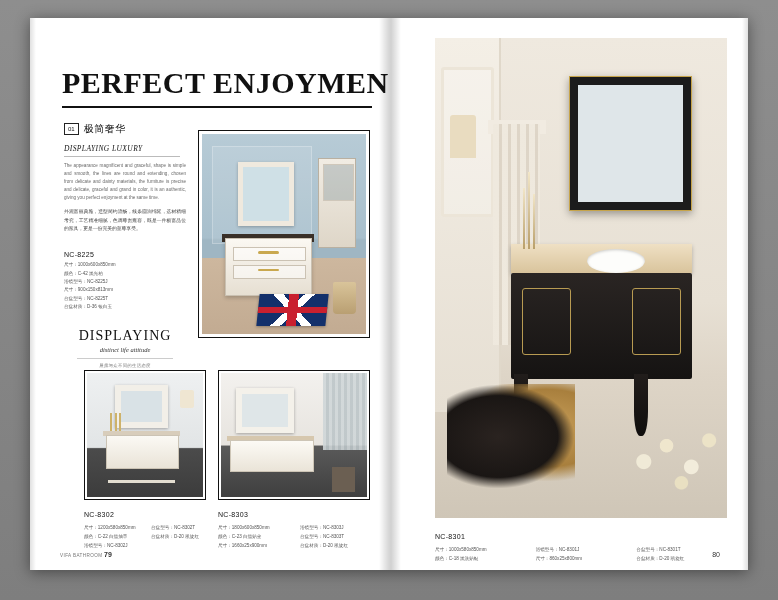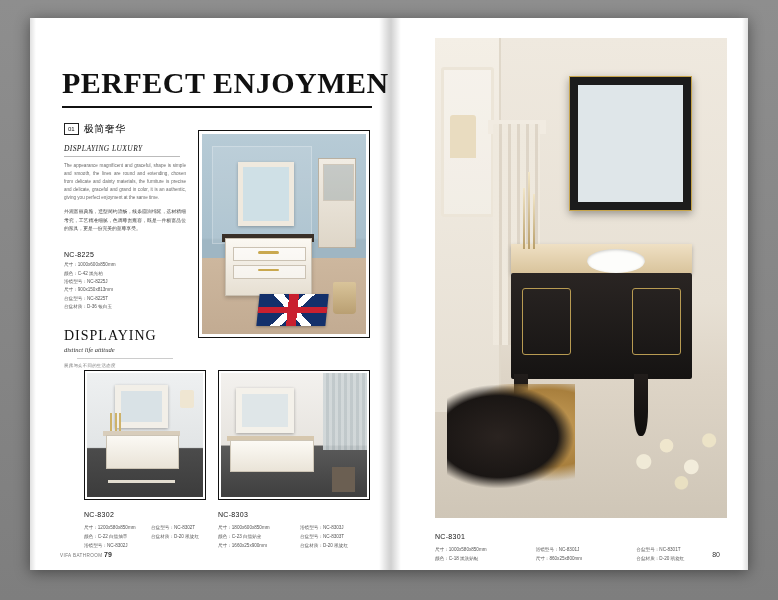--- a/index.html
+++ b/index.html
@@ -137,20 +137,21 @@
     margin-bottom: 3px;
   }
   .spec-line {
     font-size: 4.6px;
     line-height: 1.85;
     color: #555;
   }
 
   .displaying {
     margin-top: 16px;
+    text-align: center;
     width: 122px;
   }
   .displaying .d-title {
     font-family: "Liberation Serif", serif;
     font-size: 14px;
     letter-spacing: 1px;
     color: #111;
   }
   .displaying .d-sub {
     font-family: "Liberation Serif", serif;

